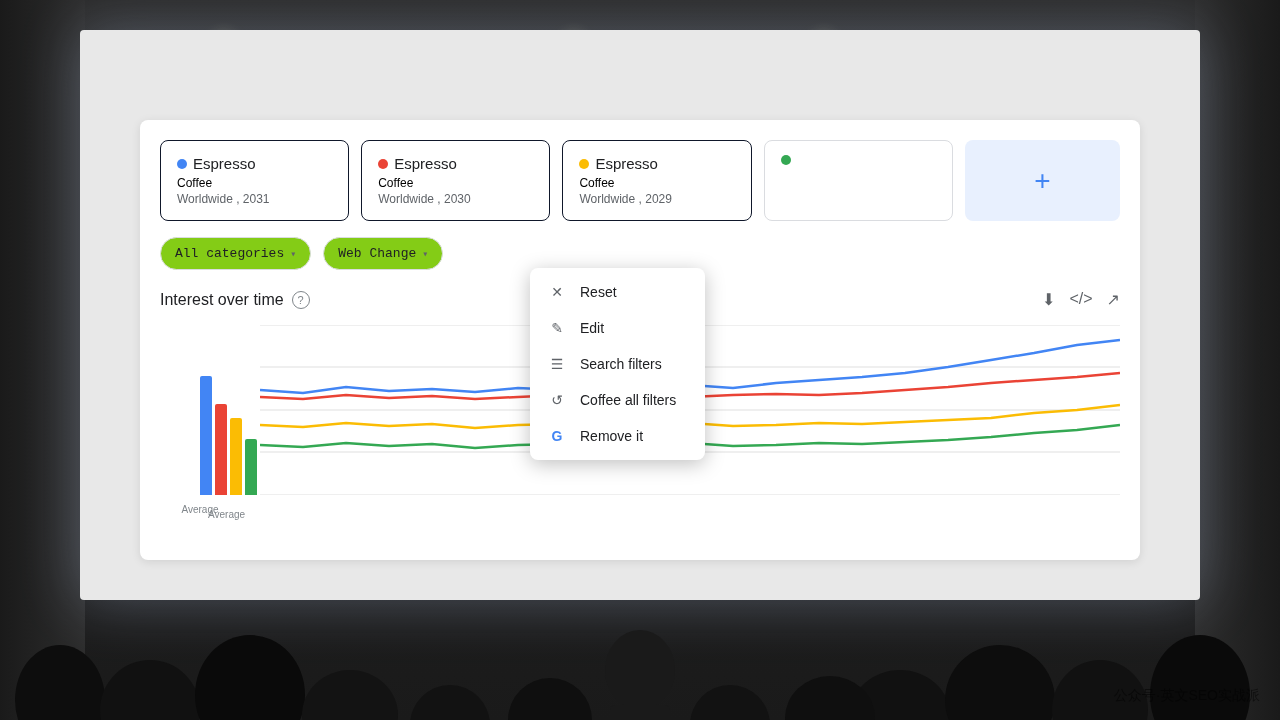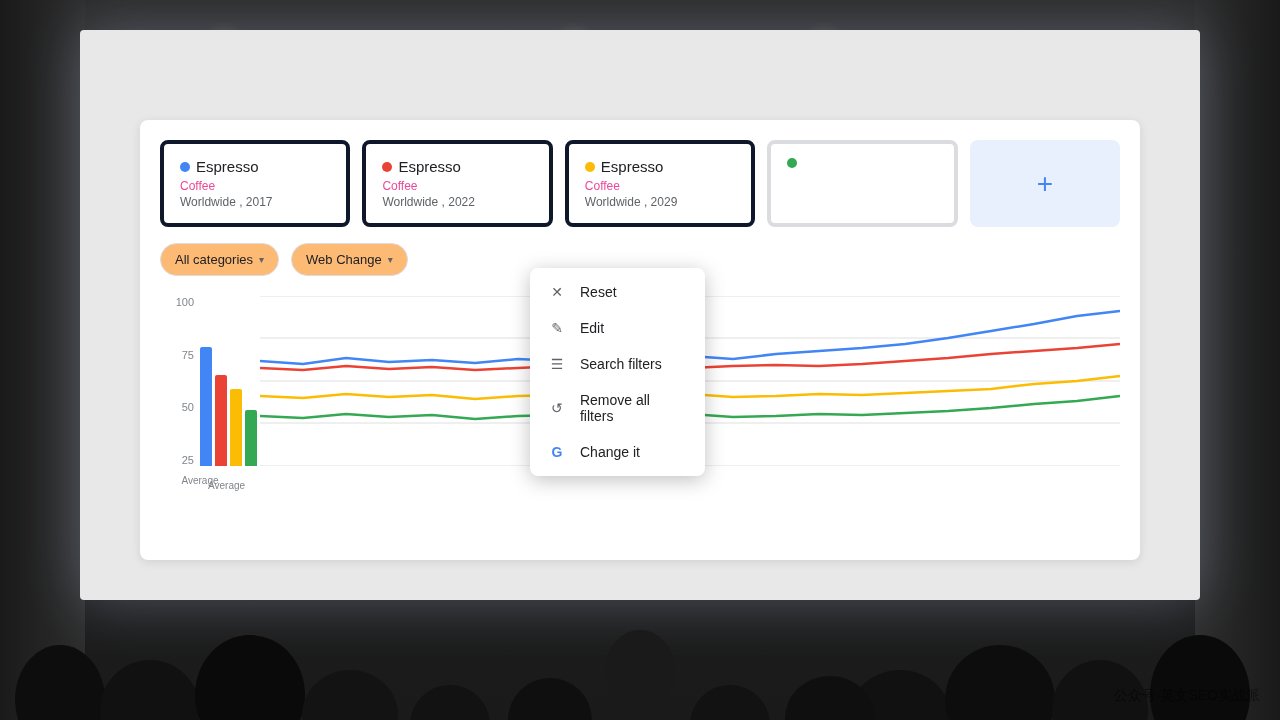--- a/index.html
+++ b/index.html
@@ -48,21 +48,21 @@
     
     .cards-row {
       display: flex;
       gap: 12px;
       margin-bottom: 16px;
     }
 
     .topic-card {
       flex: 1;
       background: #fff;
-      border: 4px solid #0f172a;
+      border: 1px solid #0f172a;
       border-radius: 8px;
       padding: 14px 16px;
       position: relative;
       min-height: 80px;
     }
 
     .topic-card .dot {
       width: 10px;
       height: 10px;
       border-radius: 50%;
@@ -73,21 +73,21 @@
     .topic-card .topic-name {
       font-size: 15px;
       font-weight: 500;
       color: #202124;
       display: flex;
       align-items: center;
     }
 
     .topic-card .topic-sub {
       font-size: 12px;
-      color: #ec4899;
+      color: #000000;
       margin-top: 4px;
     }
 
     .topic-card .topic-detail {
       font-size: 12px;
       color: #5f6368;
       margin-top: 2px;
     }
 
     .add-card {
@@ -114,24 +114,25 @@
       margin-bottom: 20px;
     }
 
     .filter-btn {
       display: flex;
       align-items: center;
       gap: 6px;
       padding: 8px 14px;
       border: 1px solid #dadce0;
       border-radius: 20px;
-      background: #fdba74;
+      background: #84cc16;
       font-size: 13px;
       color: #202124;
       cursor: pointer;
+      font-family: Liberation Mono, monospace;
     }
 
     .filter-btn .chevron {
       font-size: 10px;
       color: #5f6368;
     }
 
     
     .context-menu {
       position: absolute;
@@ -334,30 +335,30 @@
   <div class="trends-ui">
 
     <div class="cards-row">
 
       <div class="topic-card">
         <div class="topic-name">
           <span class="dot" style="background:#4285f4"></span>
           <span>Espresso</span>
         </div>
         <div class="topic-sub">Coffee</div>
-        <div class="topic-detail">Worldwide , 2017</div>
+        <div class="topic-detail">Worldwide , 2031</div>
       </div>
 
       <div class="topic-card">
         <div class="topic-name">
           <span class="dot" style="background:#ea4335"></span>
           <span>Espresso</span>
         </div>
         <div class="topic-sub">Coffee</div>
-        <div class="topic-detail">Worldwide , 2022</div>
+        <div class="topic-detail">Worldwide , 2030</div>
       </div>
 
       <div class="topic-card">
         <div class="topic-name">
           <span class="dot" style="background:#fbbc04"></span>
           <span>Espresso</span>
         </div>
         <div class="topic-sub">Coffee</div>
         <div class="topic-detail">Worldwide , 2029</div>
       </div>
@@ -381,49 +382,54 @@
       <div class="menu-item">
         <span class="menu-icon">✎</span>
         <span>Edit</span>
       </div>
       <div class="menu-item">
         <span class="menu-icon">☰</span>
         <span>Search filters</span>
       </div>
       <div class="menu-item">
         <span class="menu-icon">↺</span>
-        <span>Remove all filters</span>
+        <span>Coffee all filters</span>
       </div>
       <div class="menu-item">
         <span class="menu-icon" style="color:#4285f4;font-weight:bold;">G</span>
-        <span>Change it</span>
+        <span>Remove it</span>
       </div>
     </div>
 
     <div class="filters-row">
       <button class="filter-btn">
         <span>All categories</span>
         <span class="chevron">▾</span>
       </button>
       <button class="filter-btn">
         <span>Web Change</span>
         <span class="chevron">▾</span>
       </button>
     </div>
 
     <div class="chart-section">
+      <div class="chart-header">
+        <div class="chart-title-row">
+          <span class="chart-title">Interest over time</span>
+          <span class="info-circle">?</span>
+        </div>
+        <div class="chart-actions">
+          <span class="chart-action-icon">⬇</span>
+          <span class="chart-action-icon">&lt;/&gt;</span>
+          <span class="chart-action-icon">↗</span>
+        </div>
+      </div>
 
       <div class="chart-container">
 
-        <div class="y-labels">
-          <span class="y-label">100</span>
-          <span class="y-label">75</span>
-          <span class="y-label">50</span>
-          <span class="y-label">25</span>
-        </div>
 
         <div class="bar-chart">
           <div class="bar" style="background:#4285f4; height:85%;"></div>
           <div class="bar" style="background:#ea4335; height:65%;"></div>
           <div class="bar" style="background:#fbbc04; height:55%;"></div>
           <div class="bar" style="background:#34a853; height:40%;"></div>
           <span class="bar-label" style="position:absolute;bottom:-20px;left:0;white-space:nowrap;font-size:10px;color:#80868b;">Average</span>
         </div>
 
         <div class="line-chart">

